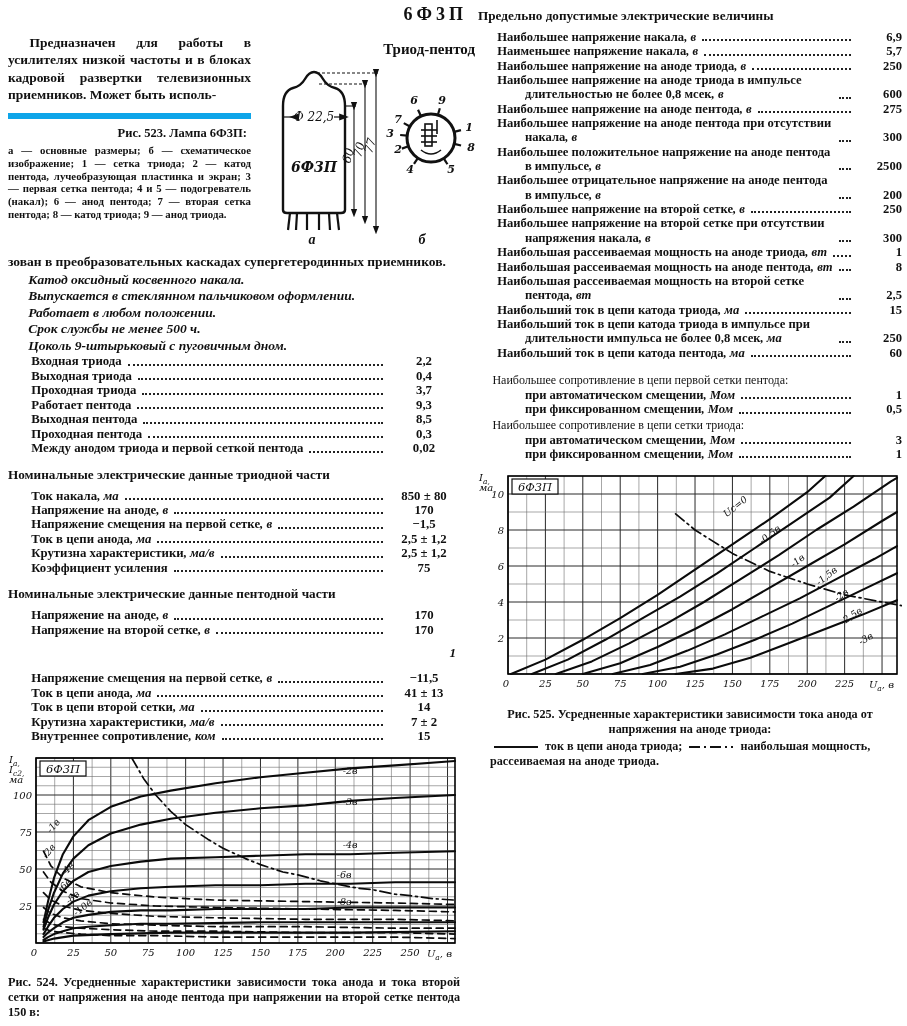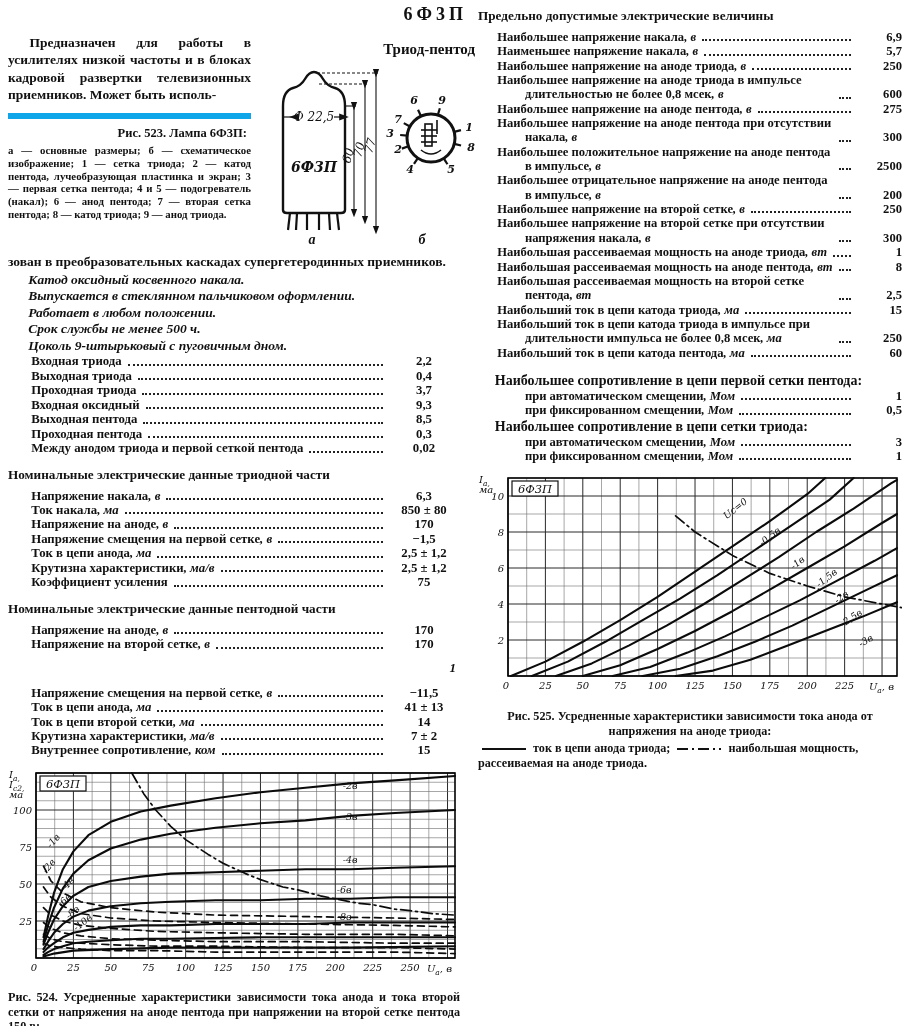--- a/index.html
+++ b/index.html
@@ -29,26 +29,26 @@
   .rows{padding-left:1.45em;}
   .row{display:flex;align-items:stretch;font-weight:bold;font-size:12.8px;line-height:1.13;}
   .row .lbl{flex:0 1 auto;padding-left:2.2em;text-indent:-2.2em;}
   .row .lbl i{font-weight:bold;}
   .row .dots{flex:1 1 10px;min-width:12px;border-bottom:2px dotted #222;margin:0 5px 3px 6px;}
   .row .val{flex:0 0 auto;width:72px;text-align:center;align-self:flex-end;white-space:nowrap;}
   .col-right .row{font-size:12.6px;line-height:1.14;}
   .col-right .rows{padding-left:1.2em;}
   .col-right .row .val{width:46px;text-align:right;}
   .row.sub .lbl{padding-left:3.4em;text-indent:-1.2em;}
-  .grp-title{font-weight:bold;font-size:14px;padding-left:1.2em;margin-top:1px;}
+  .grp-title{font-weight:normal;font-size:12px;padding-left:1.2em;margin-top:1px;}
   .marker1{font-style:italic;font-weight:bold;font-size:13px;text-align:right;padding-right:4px;margin:8px 0 10px 0;}
 
   .chartwrap{margin-top:10px;}
   .chart-caption{font-weight:bold;font-size:12.2px;line-height:1.2;text-align:justify;margin:6px 0 0 0;}
-  .chart-legend{font-weight:bold;font-size:12.2px;line-height:1.25;margin:2px 0 0 0;}
+  .chart-legend{font-weight:bold;font-size:12.2px;line-height:1.25;margin:2px 0 0 12px;}
   .chart-legend svg{vertical-align:middle;margin:0 3px;}
   .cap525{margin-top:4px;}
 
   svg text{font-family:"DejaVu Serif","Liberation Serif",serif;}
   .axlbl{font-style:italic;font-size:10px;fill:#111;}
   .crvlbl{font-style:italic;font-size:9.5px;fill:#111;}
   .corner{font-style:italic;font-size:11.5px;fill:#111;}
   .tubetxt{font-style:italic;font-size:12px;fill:#111;}
 </style>
 </head>
@@ -165,21 +165,21 @@
           <span class="lbl">Выходная триода</span>
           <span class="dots"></span>
           <span class="val">0,4</span>
         </div>
         <div class="row">
           <span class="lbl">Проходная триода</span>
           <span class="dots"></span>
           <span class="val">3,7</span>
         </div>
         <div class="row">
-          <span class="lbl">Входная оксидный</span>
+          <span class="lbl">Работает пентода</span>
           <span class="dots"></span>
           <span class="val">9,3</span>
         </div>
         <div class="row">
           <span class="lbl">Выходная пентода</span>
           <span class="dots"></span>
           <span class="val">8,5</span>
         </div>
         <div class="row">
           <span class="lbl">Проходная пентода</span>
@@ -188,25 +188,20 @@
         </div>
         <div class="row">
           <span class="lbl">Между анодом триода и первой сеткой пентода</span>
           <span class="dots"></span>
           <span class="val">0,02</span>
         </div>
       </div>
 
     <h3 class="sec">Номинальные электрические данные триодной части</h3>
     <div class="rows" id="triode-rows">
-        <div class="row">
-          <span class="lbl">Напряжение накала<i>, в</i></span>
-          <span class="dots"></span>
-          <span class="val">6,3</span>
-        </div>
         <div class="row">
           <span class="lbl">Ток накала<i>, ма</i></span>
           <span class="dots"></span>
           <span class="val">850 ± 80</span>
         </div>
         <div class="row">
           <span class="lbl">Напряжение на аноде<i>, в</i></span>
           <span class="dots"></span>
           <span class="val">170</span>
         </div>

